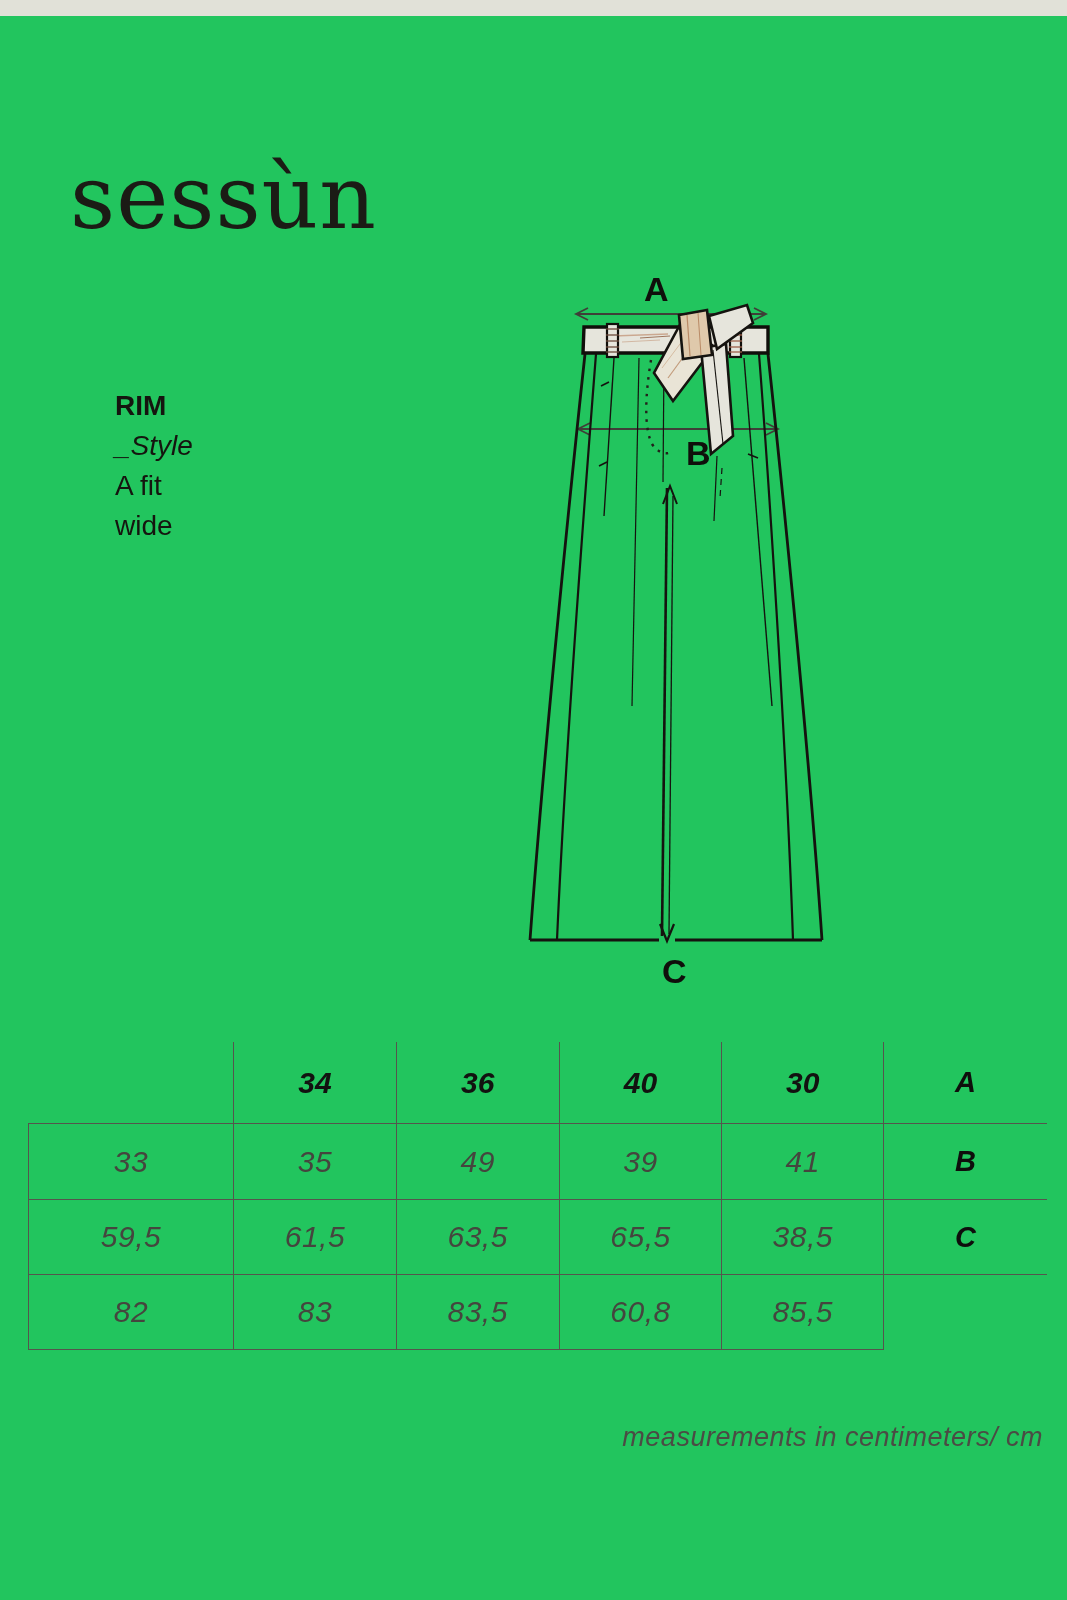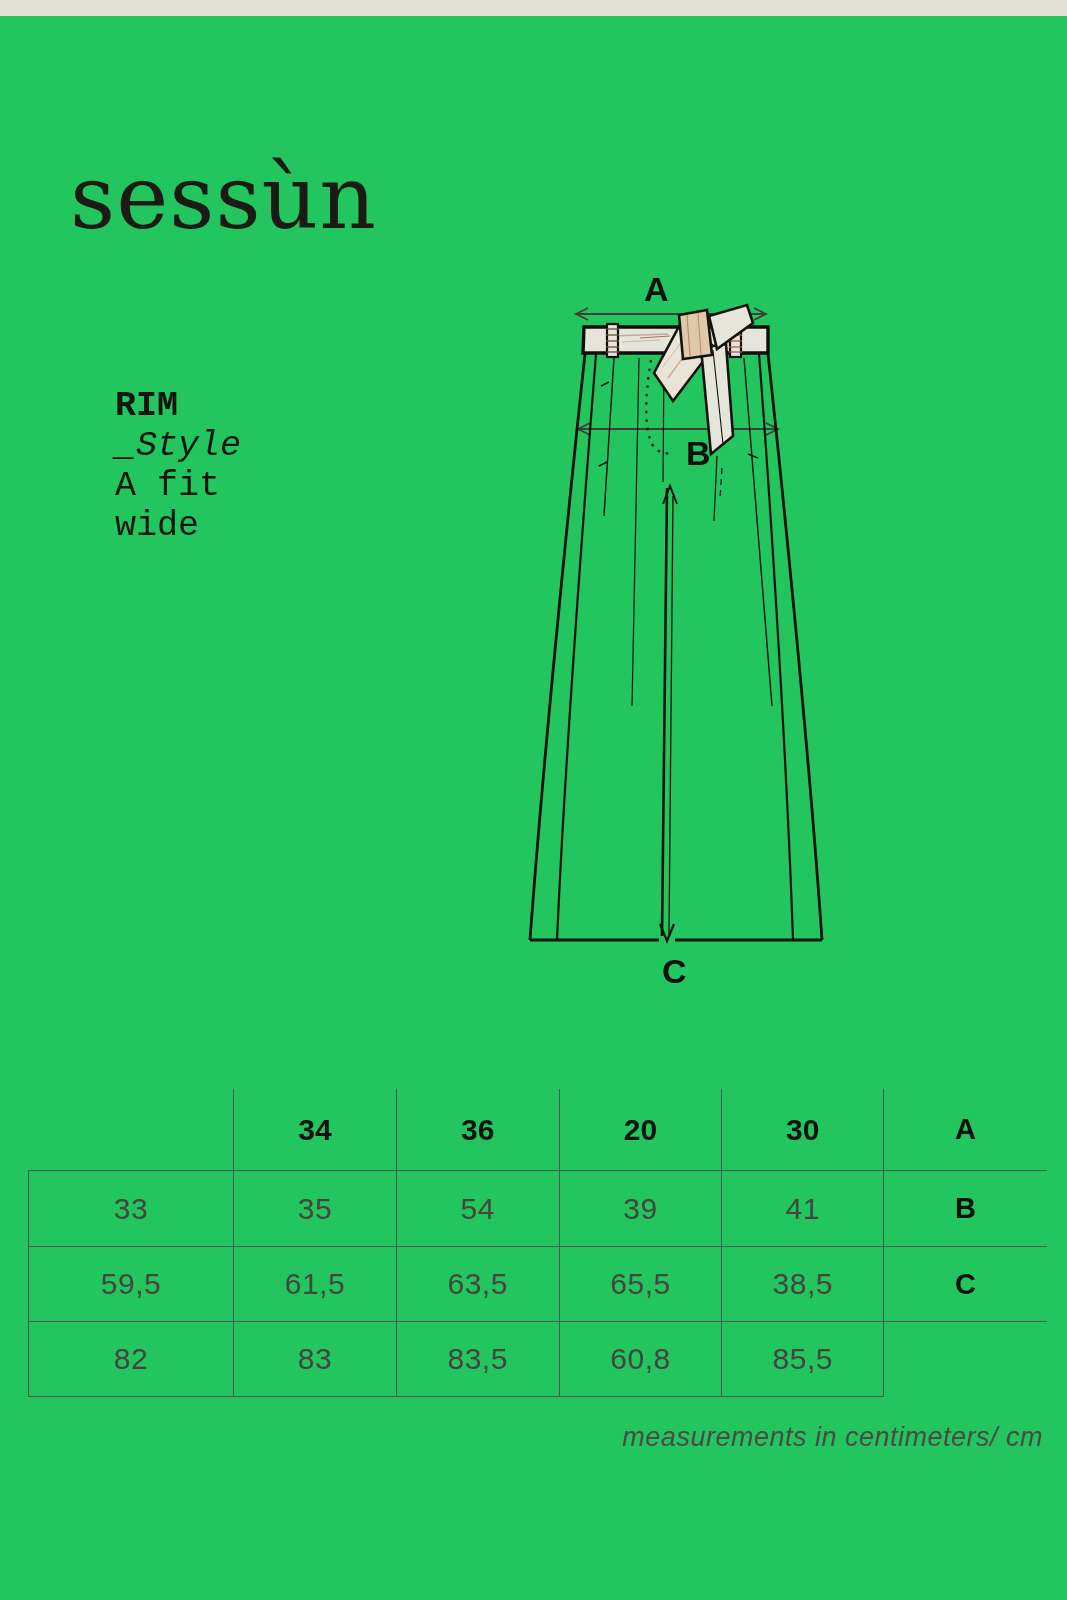--- a/index.html
+++ b/index.html
@@ -2,33 +2,33 @@
 <html><head>
 <meta charset="utf-8">
 <style>
   html,body{margin:0;padding:0;background:#e1e1d8;}
   .page{position:relative;width:1067px;height:1600px;background:#22c55e;overflow:hidden;
         font-family:"Liberation Sans",sans-serif;color:#16160f;margin-top:16px;}
   
   .logo{position:absolute;left:70px;top:138px;font-family:"DejaVu Serif",serif;
         font-size:88px;font-weight:500;letter-spacing:1px;color:#1b1b15;line-height:1;}
   
-  .product{position:absolute;left:115px;top:370px;font-size:35px;line-height:40px;color:#15150f;font-family:Liberation Mono, monospace;}
+  .product{position:absolute;left:115px;top:370px;font-size:28px;line-height:40px;color:#15150f;}
   .product .name{font-weight:bold;}
   .product .style{font-style:italic;}
   
   .diagram{position:absolute;left:480px;top:250px;width:410px;height:730px;}
   .dim-label{position:absolute;font-size:34px;font-weight:bold;color:#0f0f0b;line-height:1;}
   .lbl-a{left:644px;top:256px;}
   .lbl-b{left:686px;top:420px;}
   .lbl-c{left:662px;top:938px;}
   
-  .size-table{position:absolute;left:28px;top:1073px;width:1019px;height:308px;
+  .size-table{position:absolute;left:28px;top:1026px;width:1019px;height:308px;
               display:grid;grid-template-columns:205px repeat(5,1fr);
-              grid-template-rows:82px 76px 75px 75px;}
+              grid-template-rows:82px 76px 75px 75px;font-style:italic;}
   .cell{display:flex;align-items:center;justify-content:center;
         border-bottom:1px solid #55554d;box-sizing:border-box;}
   .cell.v{border-left:1px solid #55554d;}
   .cell.last{border-right:1px solid #55554d;}
   .cell.size{font-size:30px;font-weight:bold;color:#121210;}
   .cell.rowlab{font-size:29px;font-weight:bold;color:#0e0e0c;}
   .cell.val{font-size:30px;font-weight:400;color:#45453e;letter-spacing:0.5px;}
   
   .footnote{position:absolute;left:400px;top:1406px;width:643px;text-align:right;
             font-size:27px;font-style:italic;color:#4b4b44;letter-spacing:0.5px;}
@@ -130,27 +130,27 @@
   </svg>
 
   <div class="dim-label lbl-a">A</div>
   <div class="dim-label lbl-b">B</div>
   <div class="dim-label lbl-c">C</div>
 
   <div class="size-table">
     <div class="cell corner"></div>
     <div class="cell v size">34</div>
     <div class="cell v size">36</div>
-    <div class="cell v size">20</div>
+    <div class="cell v size">40</div>
     <div class="cell v size last">30</div>
 
     <div class="cell rowlab">A</div>
     <div class="cell v val">33</div>
     <div class="cell v val">35</div>
-    <div class="cell v val">54</div>
+    <div class="cell v val">49</div>
     <div class="cell v val">39</div>
     <div class="cell v val last">41</div>
 
     <div class="cell rowlab">B</div>
     <div class="cell v val">59,5</div>
     <div class="cell v val">61,5</div>
     <div class="cell v val">63,5</div>
     <div class="cell v val">65,5</div>
     <div class="cell v val last">38,5</div>
 

